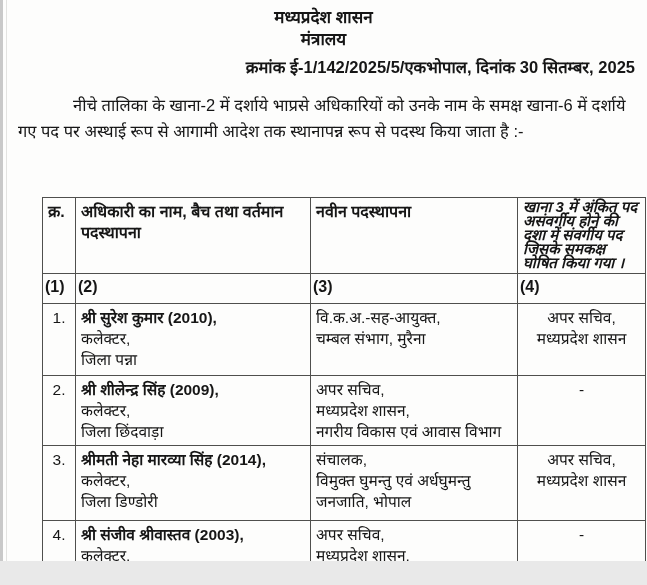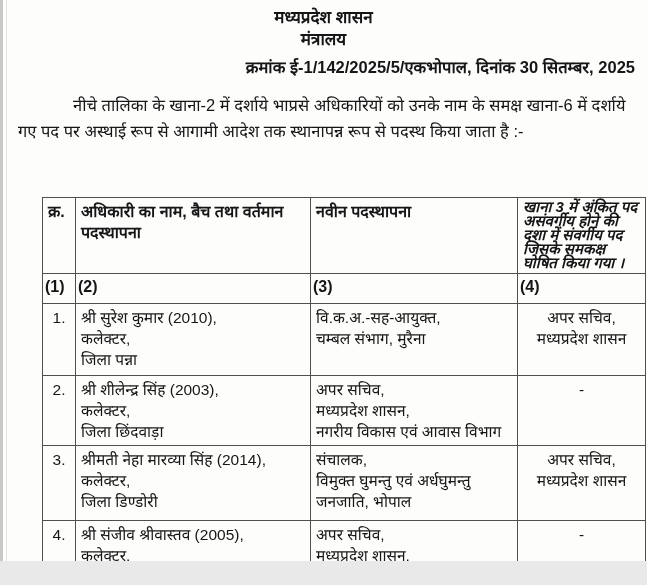--- a/index.html
+++ b/index.html
@@ -52,21 +52,21 @@
     padding: 3px 5px;
     font-size: 15.5px;
     line-height: 21px;
     overflow: hidden;
   }
   .order-table th { font-weight: bold; text-align: left; }
   th.hdr-cell { height: 73px; font-size: 16px; }
   th.hdr-col4 { font-size: 15px; line-height: 14px; padding-top: 2px; font-style: italic; }
   tr.num-row th { height: 30px; padding: 2px; font-size: 16px; }
   td.sno { text-align: center; padding-left: 2px; padding-right: 2px; }
-  td.cell-name .bold-line { font-weight: normal; display: block; }
+  td.cell-name .bold-line { font-weight: bold; display: block; }
   .pre { white-space: pre-line; }
   td.cell-eq { text-align: center; }
   tr.r1 td { height: 72px; }
   tr.r2 td { height: 65px; }
   tr.r3 td { height: 75px; }
   tr.r4 td { height: 66px; }
 </style>
 </head>
 <body>
 
@@ -116,21 +116,21 @@
         </td>
         <td class="pre">वि.क.अ.-सह-आयुक्त,
 चम्बल संभाग, मुरैना</td>
         <td class="cell-eq pre">अपर सचिव,
 मध्यप्रदेश शासन</td>
       </tr>
 
       <tr class="r2">
         <td class="sno">2.</td>
         <td class="cell-name">
-          <span class="bold-line">श्री शीलेन्द्र सिंह (2003),</span>
+          <span class="bold-line">श्री शीलेन्द्र सिंह (2009),</span>
           <span class="pre">कलेक्टर,
 जिला छिंदवाड़ा</span>
         </td>
         <td class="pre">अपर सचिव,
 मध्यप्रदेश शासन,
 नगरीय विकास एवं आवास विभाग</td>
         <td class="cell-eq pre">-</td>
       </tr>
 
       <tr class="r3">
@@ -143,21 +143,21 @@
         <td class="pre">संचालक,
 विमुक्त घुमन्तु एवं अर्धघुमन्तु
 जनजाति, भोपाल</td>
         <td class="cell-eq pre">अपर सचिव,
 मध्यप्रदेश शासन</td>
       </tr>
 
       <tr class="r4">
         <td class="sno">4.</td>
         <td class="cell-name">
-          <span class="bold-line">श्री संजीव श्रीवास्तव (2005),</span>
+          <span class="bold-line">श्री संजीव श्रीवास्तव (2003),</span>
           <span class="pre">कलेक्टर,
 जिला भिण्ड</span>
         </td>
         <td class="pre">अपर सचिव,
 मध्यप्रदेश शासन,
 लोक निर्माण विभाग</td>
         <td class="cell-eq pre">-</td>
       </tr>
 
     </tbody>

